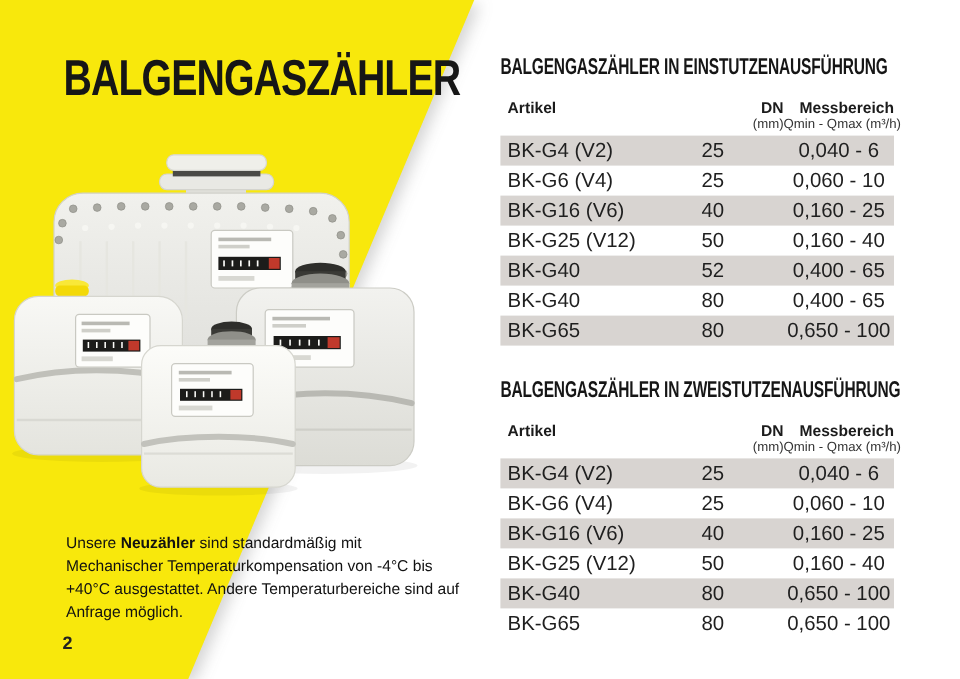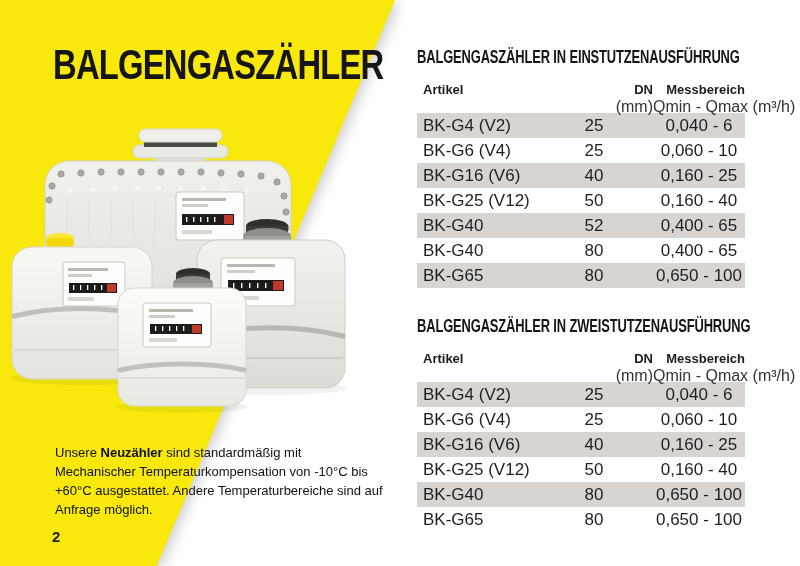--- a/index.html
+++ b/index.html
@@ -18,21 +18,21 @@
   .photo{position:absolute;left:5px;top:126px;width:350px;height:305px;}
   
   .tables{position:absolute;left:417px;top:0;width:328px;}
   .tbl{position:absolute;left:0;width:328px;}
   .tbl-1{top:45px;} .tbl-2{top:314px;}
   .tbl h2{margin:0;font-size:19px;line-height:24px;font-weight:bold;color:#161616;
           letter-spacing:-.2px;white-space:nowrap;transform:scaleX(.68);transform-origin:left center;}
   .thead{display:grid;grid-template-columns:118px 118px 92px;margin-top:13px;height:31px;}
   .th{font-size:13px;font-weight:bold;color:#1b1b1b;}
   .th.c{text-align:right;}
-  .th .sub{font-size:16px;font-weight:normal;color:#333;margin-top:1px;white-space:nowrap;}
+  .th .sub{font-size:11px;font-weight:normal;color:#333;margin-top:1px;white-space:nowrap;}
   .th.artikel{padding-left:6px;}
   .trow{display:grid;grid-template-columns:118px 118px 92px;height:25px;align-items:center;
         font-size:17px;color:#1f1f1f;}
   .trow.gray{background:#D8D4D1;}
   .td.a{padding-left:6px;text-align:left;}
   .td.c{text-align:center;}
   
   .footer{position:absolute;top:530px;right:55px;font-size:10.5px;font-style:italic;
           color:#9b9b9b;white-space:nowrap;}
   .footer a{color:#8d97bd;text-decoration:underline;cursor:pointer;}
@@ -203,21 +203,21 @@
             <rect x="157" y="200" width="1.3" height="5"></rect>
           <rect x="164" y="200" width="1.3" height="5"></rect>
             <rect x="171" y="200" width="1.3" height="5"></rect>
           <rect x="178" y="200" width="1.3" height="5"></rect>
           </g>
         <rect x="144" y="212" width="28" height="4" fill="#d8d8d2"></rect>
       </g>
     </g>
   </svg>
 
-  <p class="note"><span>Unsere </span><b>Neuzähler</b><span> sind standardmäßig mit Mechanischer Temperaturkompensation von -10°C bis +60°C ausgestattet. Andere Temperaturbereiche sind auf Anfrage möglich.</span></p>
+  <p class="note"><span>Unsere </span><b>Neuzähler</b><span> sind standardmäßig mit Mechanischer Temperaturkompensation von -4°C bis +40°C ausgestattet. Andere Temperaturbereiche sind auf Anfrage möglich.</span></p>
 
   <div class="page-number">2</div>
 
   <div class="tables">
 
     <section class="tbl tbl-1">
       <h2>BALGENGASZÄHLER IN EINSTUTZENAUSFÜHRUNG</h2>
       <div class="thead">
         <div class="th artikel">Artikel</div>
         <div class="th c">

